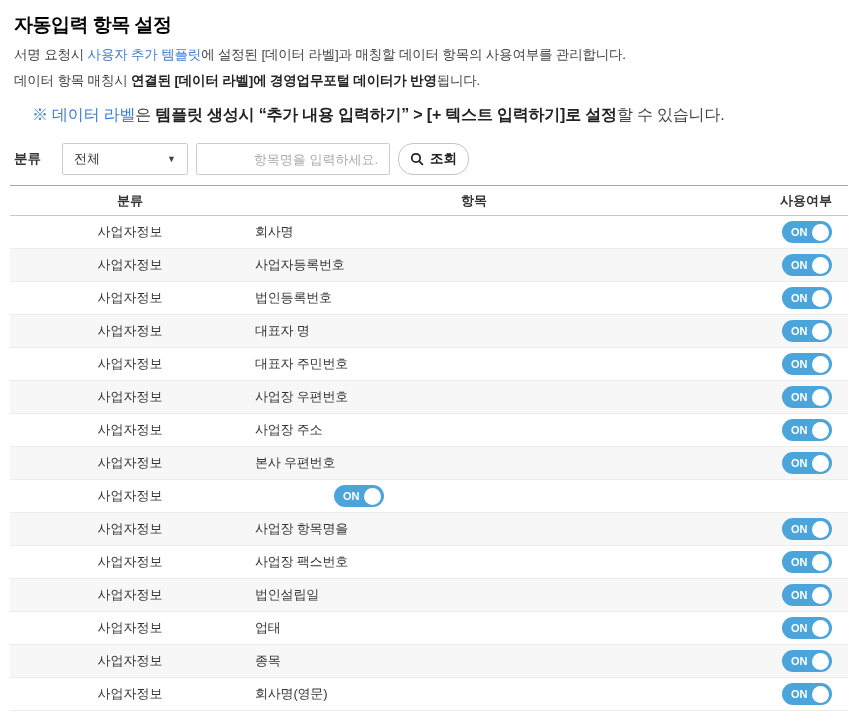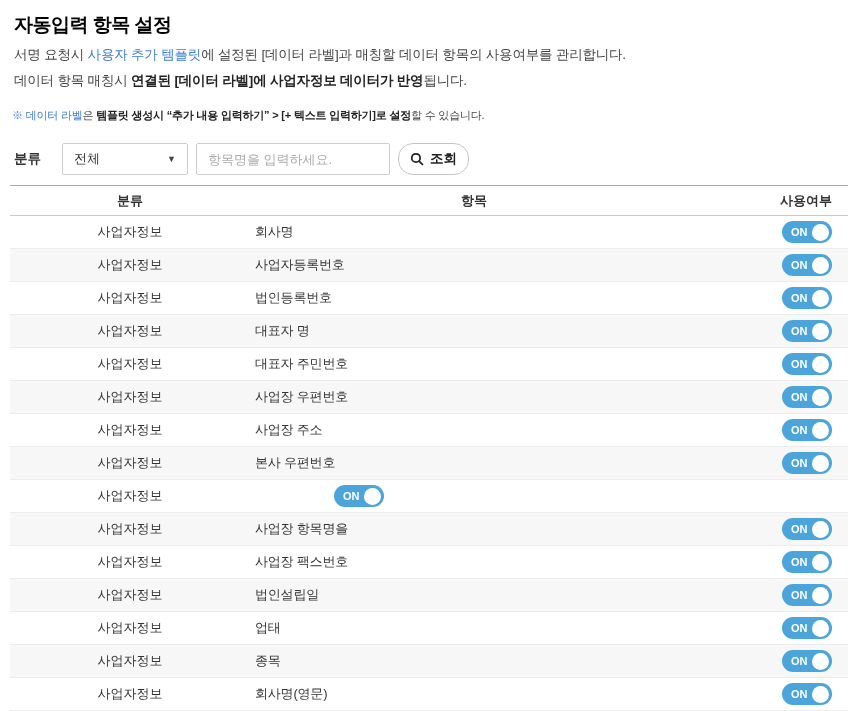--- a/index.html
+++ b/index.html
@@ -28,22 +28,22 @@
     margin: 4px 0 0 14px;
     font-size: 13.5px;
     line-height: 26px;
     color: #444;
     letter-spacing: -0.2px;
   }
   .desc .blue-text { color: var(--accent); }
   .desc b, .note b { color: #222; }
 
   .note {
-    margin: 11px 0 0 12px;
-    font-size: 11px;
+    margin: 11px 0 0 32px;
+    font-size: 16px;
     line-height: 20px;
     color: #444;
     letter-spacing: -0.2px;
   }
   .note .blue-text { color: var(--accent); }
 
   .filter-bar {
     margin: 18px 0 0 14px;
     display: flex;
     align-items: center;
@@ -76,20 +76,21 @@
   .search-input {
     width: 194px; height: 32px;
     margin-left: 8px;
     border: 1px solid #ccc;
     border-radius: 2px;
     padding: 0 11px;
     font-size: 13px;
     color: #333;
     font-family: "Liberation Sans", sans-serif;
     outline: none;
+    text-align: right;
   }
   .search-input::placeholder { color: #aaa; }
   .search-button {
     margin-left: 8px;
     height: 32px;
     border: 1px solid #c4c4c4;
     border-radius: 15px;
     background: #fff;
     display: flex;
     align-items: center;
@@ -160,21 +161,21 @@
     border-radius: 50%;
   }
 </style>
 </head>
 <body>
 
 <h1 class="page-title">자동입력 항목 설정</h1>
 
 <div class="desc">
   <div><span>서명 요청시 </span><span class="blue-text">사용자 추가 템플릿</span><span>에 설정된 [데이터 라벨]과 매칭할 데이터 항목의 사용여부를 관리합니다.</span></div>
-  <div><span>데이터 항목 매칭시 </span><b>연결된 [데이터 라벨]에 사업자정보 데이터가 반영</b><span>됩니다.</span></div>
+  <div><span>데이터 항목 매칭시 </span><b>연결된 [데이터 라벨]에 경영업무포털 데이터가 반영</b><span>됩니다.</span></div>
 </div>
 
 <div class="note"><span class="blue-text">※ </span><span class="blue-text">데이터 라벨</span><span>은 </span><b>템플릿 생성시 “추가 내용 입력하기” &gt; [+ 텍스트 입력하기]로 설정</b><span>할 수 있습니다.</span></div>
 
 <div class="filter-bar">
   <span class="filter-label">분류</span>
   <div class="dropdown">
     <span>전체</span>
     <span class="dropdown-arrow">▼</span>
   </div>

